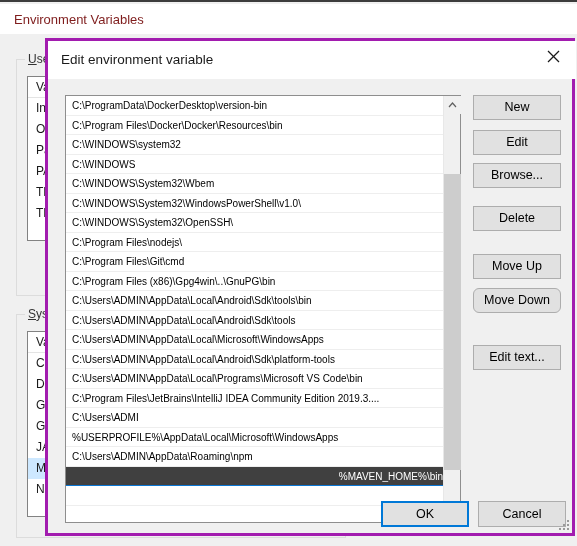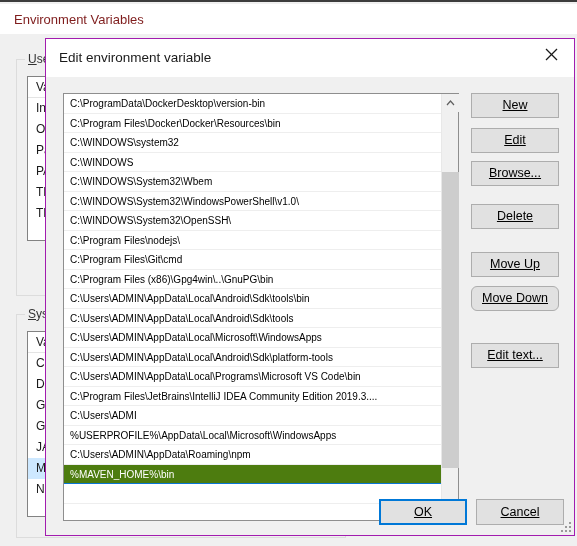--- a/index.html
+++ b/index.html
@@ -80,21 +80,21 @@
     overflow: hidden;
   }
   .bg-list-row.sel { background: #cde8ff; }
 
   
   #dialog {
     position: absolute;
     left: 45px; top: 38px;
     width: 530px; height: 498px;
     background: #f0f0f0;
-    border: 1px solid #a21caf;
+    border: 3px solid #a21caf;
     box-shadow: 0 0 0 0 rgba(0,0,0,0);
   }
   #dlg-titlebar {
     position: absolute;
     left: 0; top: 0;
     width: 528px; height: 38px;
     background: #ffffff;
   }
   #dlg-title-text {
     position: absolute;
@@ -132,23 +132,24 @@
     line-height: 19.5px;
     font-size: 10px;
     color: #000000;
     padding-left: 6px;
     border-bottom: 1px solid #eeeeee;
     white-space: nowrap;
     overflow: hidden;
     cursor: default;
   }
   .path-row.selected {
-    background: #4d7c0f;
+    background: #404040;
     color: #ffffff;
     border-bottom: 1px solid #0a76d4;
+    text-align: right;
   }
   .path-row.blank { border-bottom: 1px solid #eeeeee; }
 
   
   #path-scroll {
     position: relative;
     width: 17px;
     height: 100%;
     background: #f0f0f0;
     border-left: 1px solid #e8e8e8;
@@ -180,21 +181,20 @@
     font-size: 12.5px;
     color: #000000;
     font-family: "Liberation Sans", sans-serif;
     text-align: center;
     cursor: default;
     padding: 0;
     line-height: 1;
     display: flex;
     align-items: center;
     justify-content: center;
-    text-decoration: underline;
   }
   .btn.side { left: 425px; width: 88px; height: 25px; }
   #btn-new       { top: 54px; }
   #btn-edit      { top: 89px; }
   #btn-browse    { top: 122px; }
   #btn-delete    { top: 165px; text-align: center; }
   #btn-moveup    { top: 213px; }
   #btn-movedown  { top: 247px; border-radius: 6px; }
   #btn-edittext  { top: 304px; }
 

